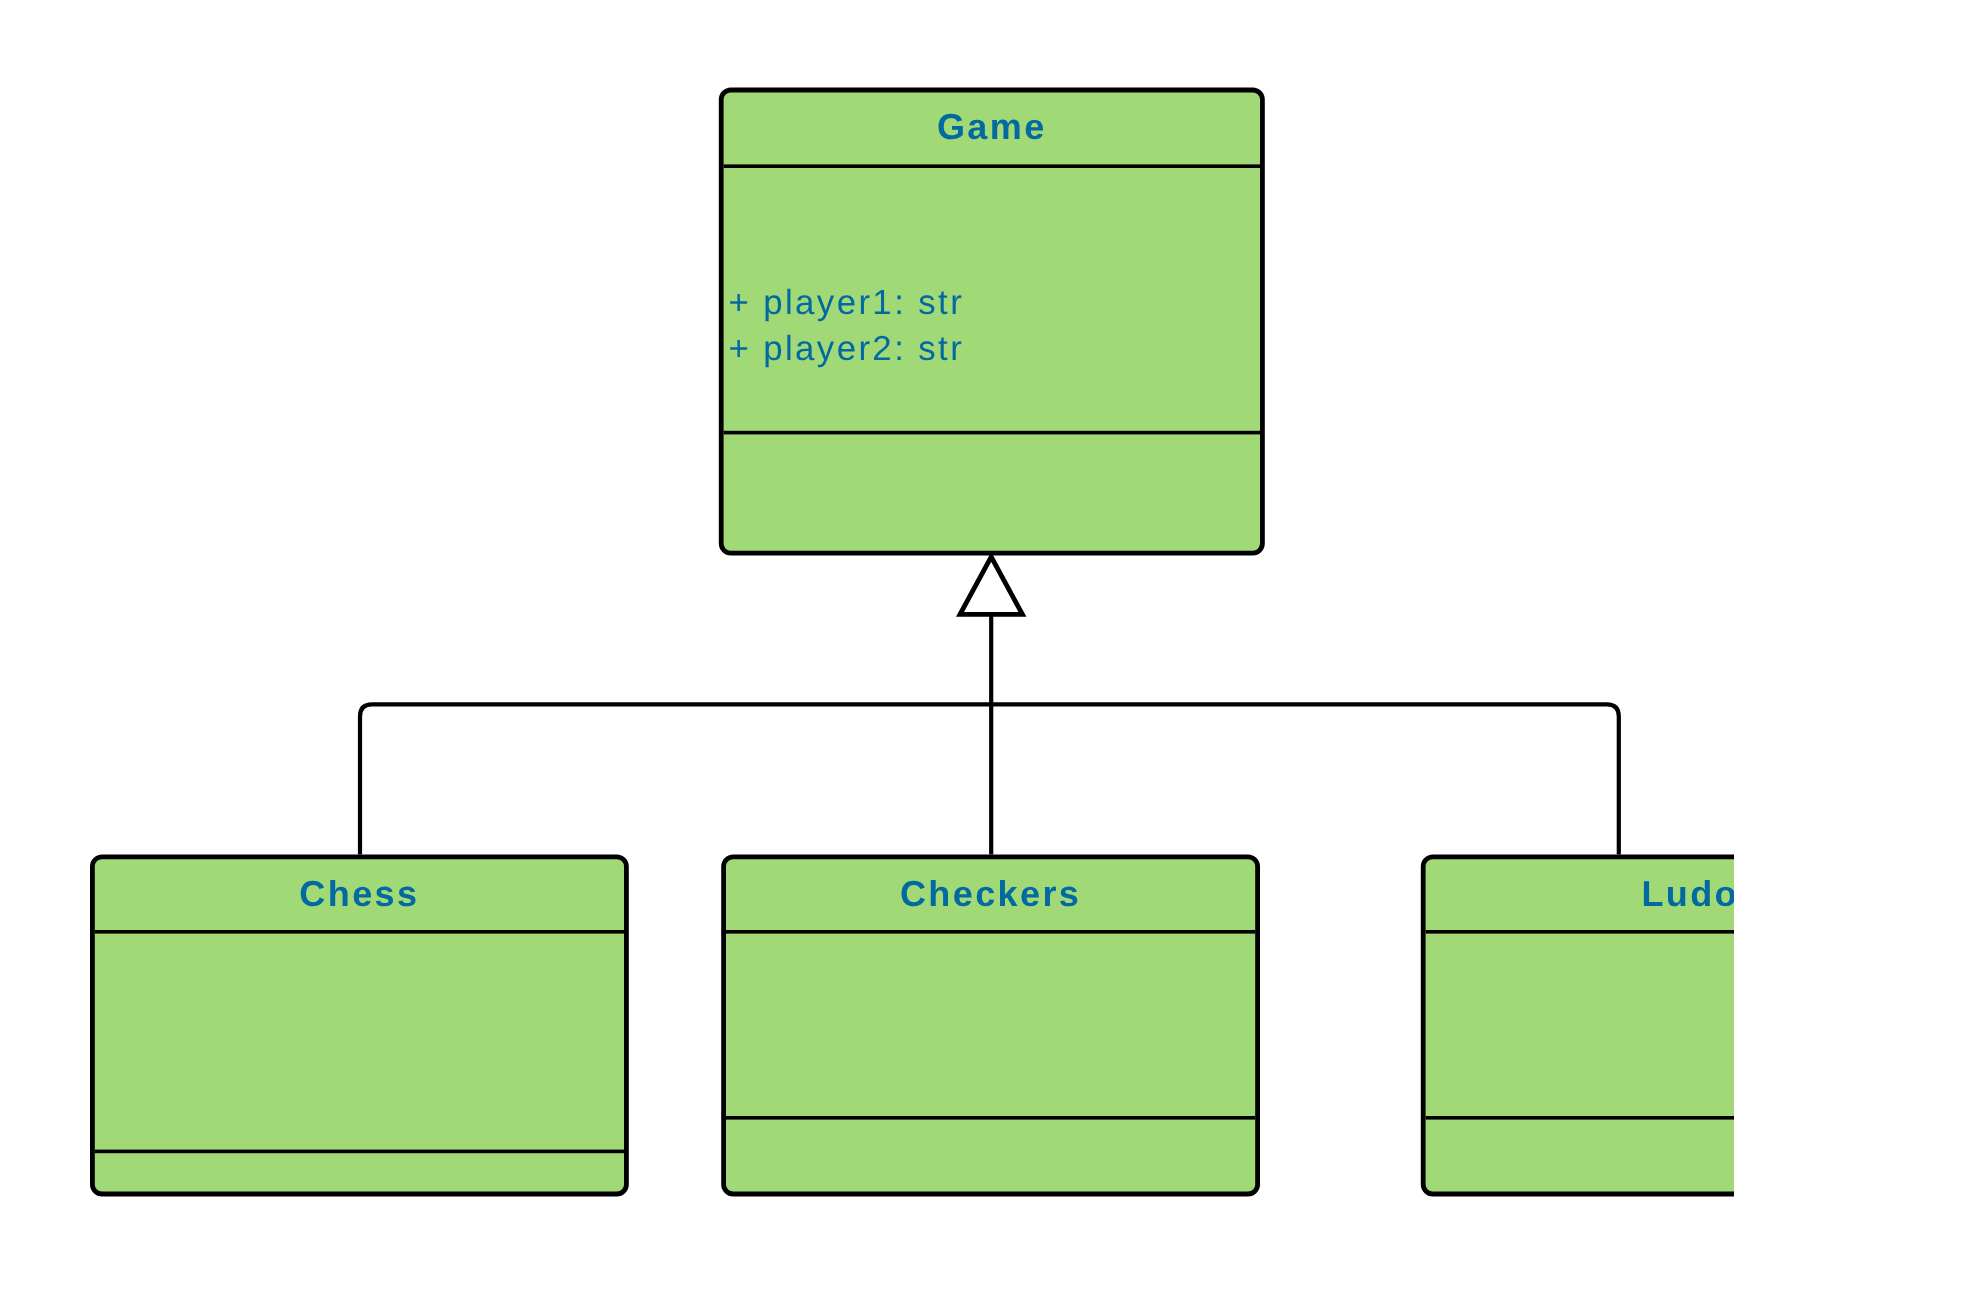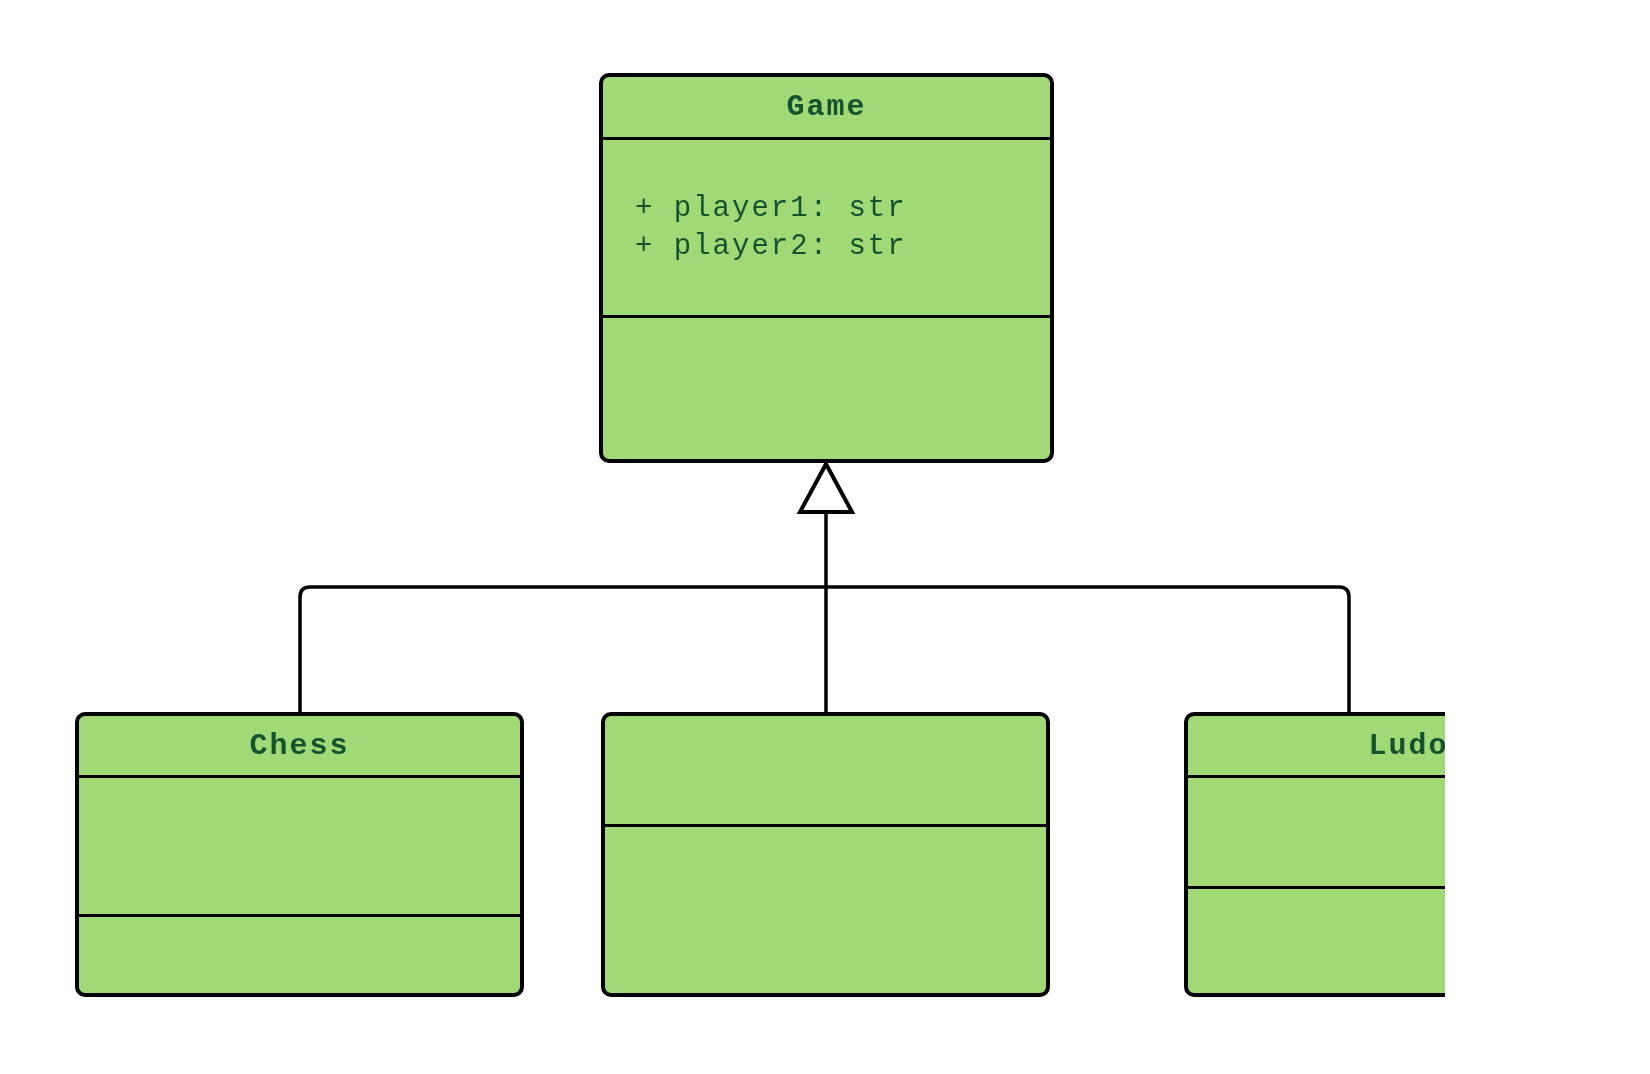--- a/index.html
+++ b/index.html
@@ -6,22 +6,22 @@
     --node-fill:#A2D977;
     --stroke:#000000;
     --bg:#FFFFFF;
   }
   html,body{margin:0;padding:0;background:var(--bg);}
   .canvas{
     position:relative;
     width:1445px;height:1074px;
     background:var(--bg);
     overflow:hidden;
-    font-family:Liberation Mono, monospace;
-    color:#14532d;
+    font-family:Liberation Sans, sans-serif;
+    color:#0369a1;
   }
   svg.connectors{
     position:absolute;left:0;top:0;width:1650px;height:1074px;
     pointer-events:none;
   }
   .uml-class{
     position:absolute;
     box-sizing:border-box;
     background:var(--node-fill);
     border:4px solid var(--stroke);
@@ -36,21 +36,22 @@
     border-bottom:3.5px solid var(--stroke);
     font-weight:bold;
     font-size:30px;
     letter-spacing:2px;
   }
   .uml-attrs{
     box-sizing:border-box;
     flex:none;
     display:flex;flex-direction:column;justify-content:center;
     border-bottom:3.5px solid var(--stroke);
-    padding-left:32px;
+    padding-left:4px;
+    margin-top:44px;
   }
   .uml-methods{
     box-sizing:border-box;
     flex:1;
     display:flex;flex-direction:column;justify-content:center;
     padding-left:20px;
   }
   .member{
     font-size:29px;
     letter-spacing:2px;
@@ -91,20 +92,21 @@
     </div>
   </div>
 
   <div class="uml-class child" id="cls-chess">
     <div class="uml-header">Chess</div>
     <div class="uml-attrs"></div>
     <div class="uml-methods"></div>
   </div>
 
   <div class="uml-class child" id="cls-checkers">
+    <div class="uml-header">Checkers</div>
     <div class="uml-attrs"></div>
     <div class="uml-methods"></div>
   </div>
 
   <div class="uml-class child" id="cls-ludo">
     <div class="uml-header">Ludo</div>
     <div class="uml-attrs"></div>
     <div class="uml-methods"></div>
   </div>
 

